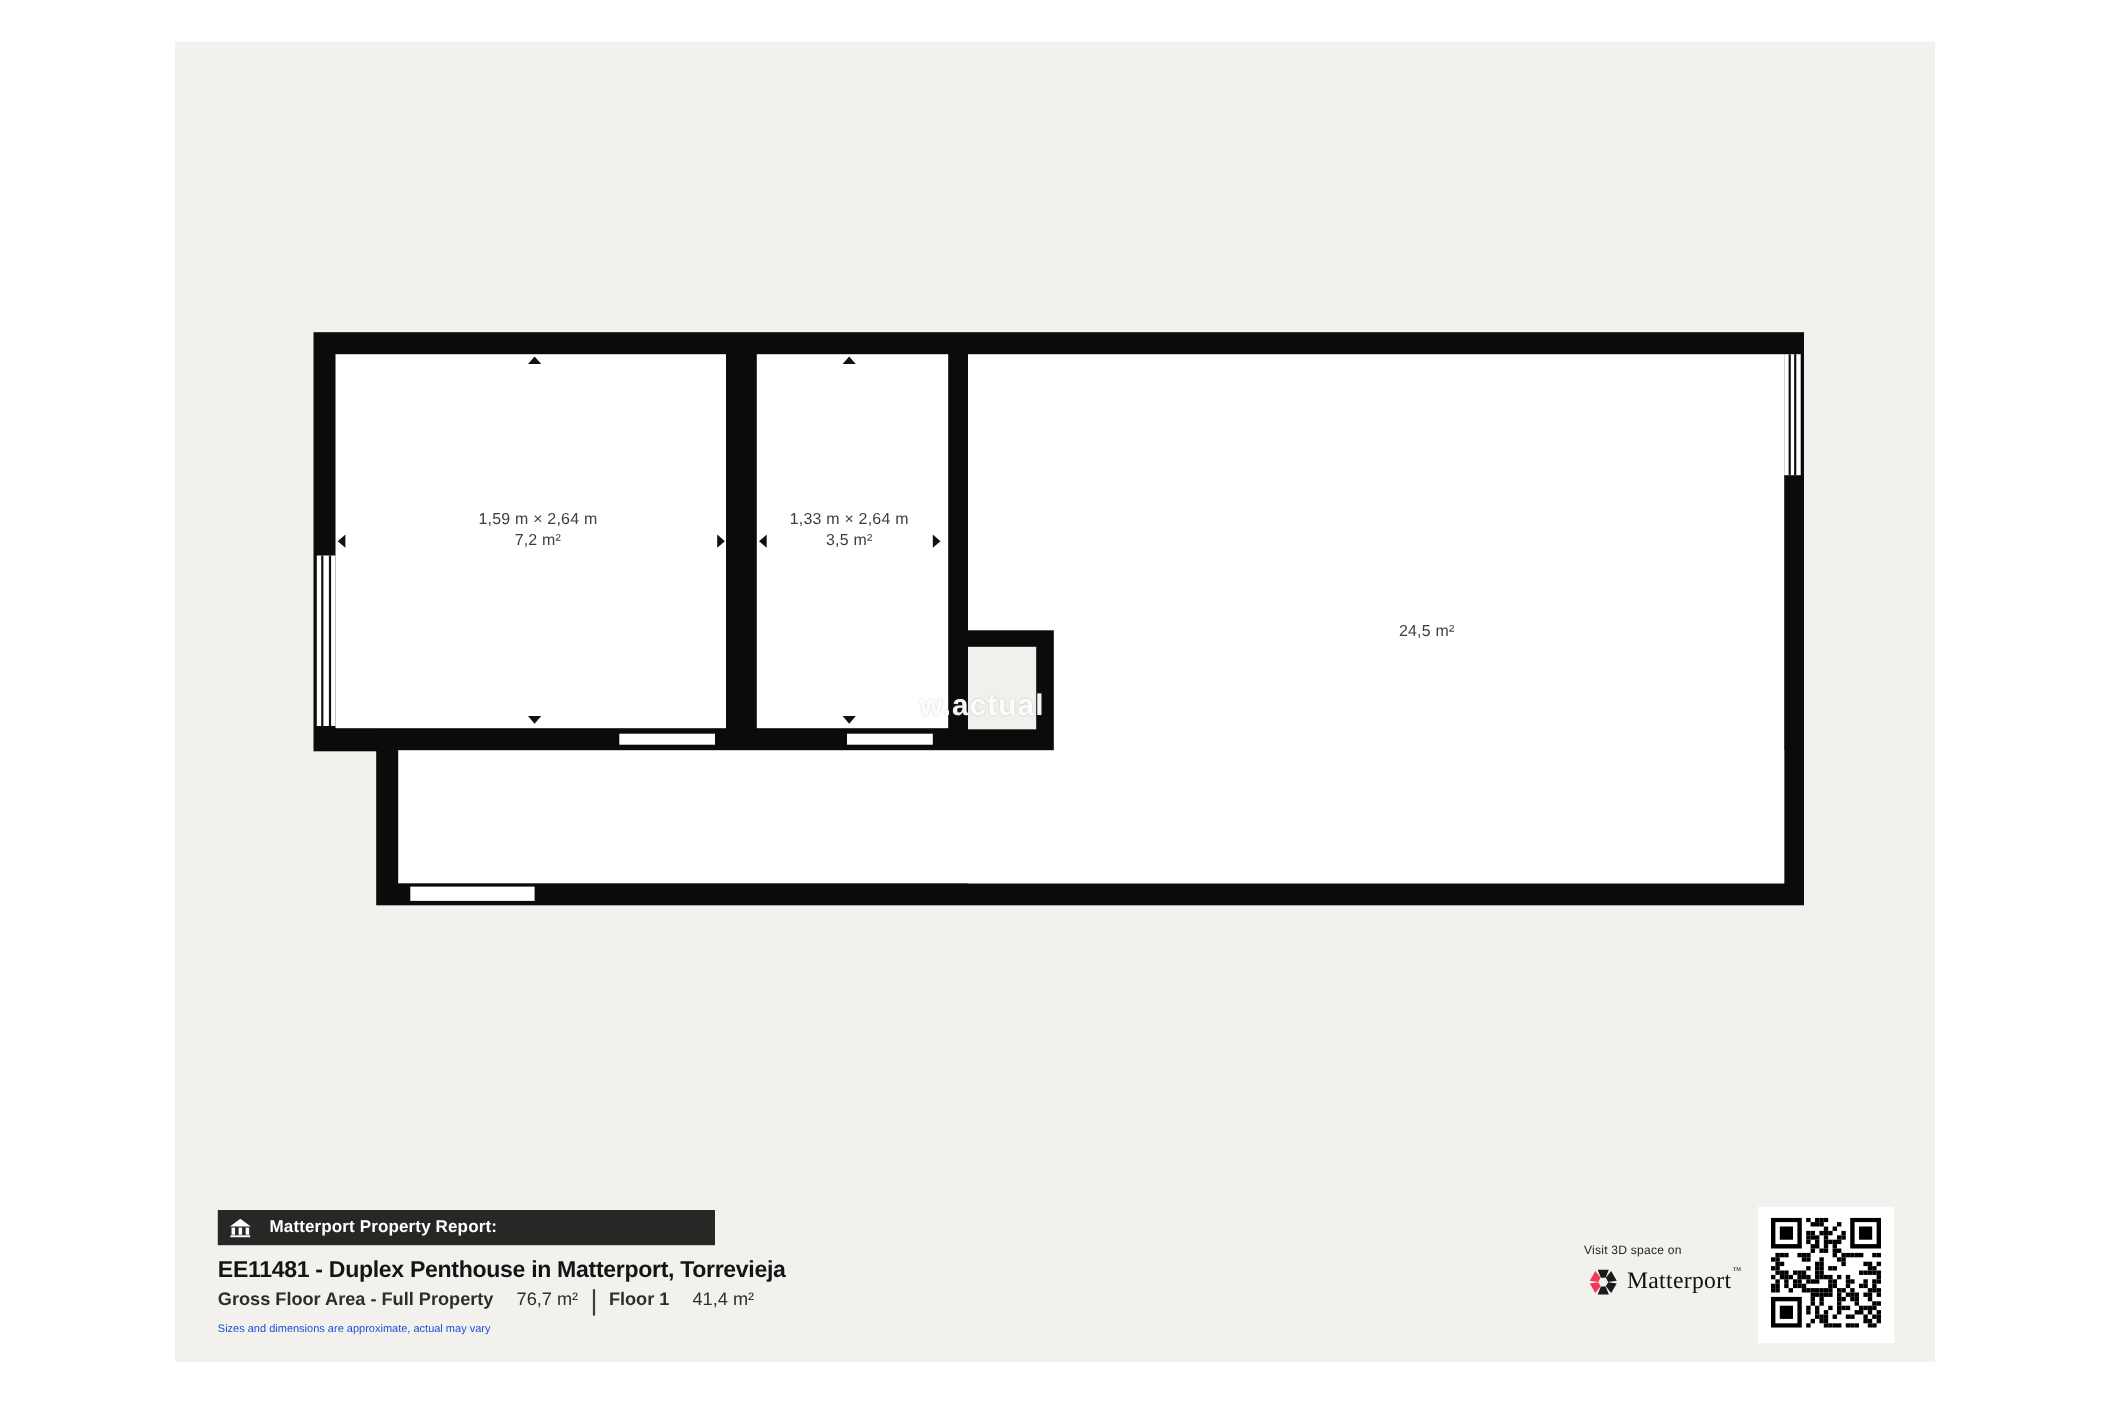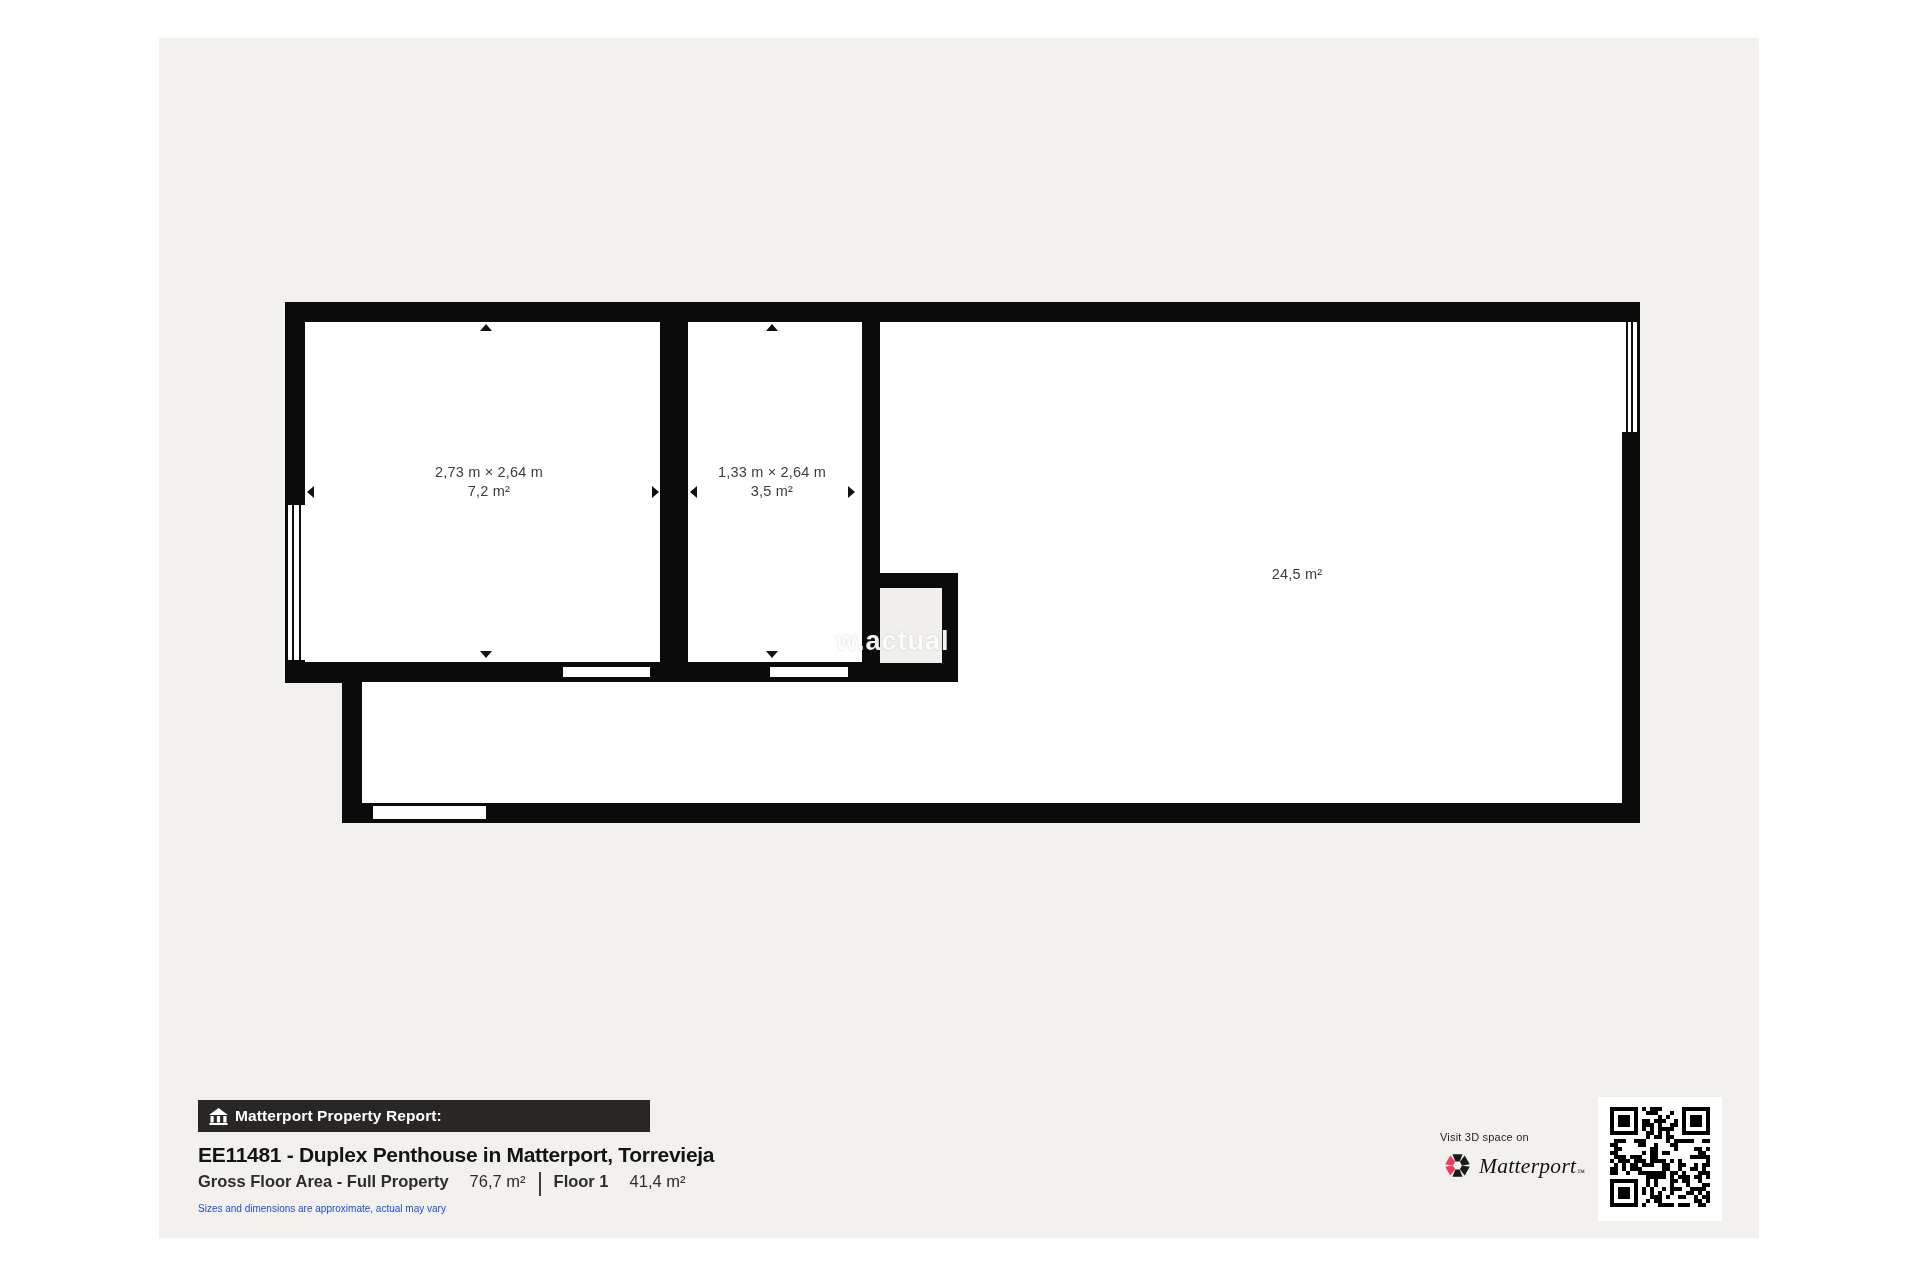--- a/index.html
+++ b/index.html
@@ -32,30 +32,30 @@
     font-size:27px;font-weight:bold;color:rgba(255,255,255,0.95);
     text-shadow:0 0 2px rgba(110,110,110,0.35);
     letter-spacing:1px;
   }
   
   .report-bar{
     left:198px;top:1100px;width:452px;height:32px;background:#282726;
     display:flex;align-items:center;
   }
   .report-bar .ic{margin-left:11px;display:block;}
-  .report-bar .lbl{margin-left:7px;color:#ffffff;font-weight:bold;font-size:15.5px;letter-spacing:0.1px;}
+  .report-bar .lbl{margin-left:17px;color:#ffffff;font-weight:bold;font-size:15.5px;letter-spacing:0.1px;}
   .prop-title{left:198px;top:1143px;font-size:21px;font-weight:bold;color:#141414;letter-spacing:-0.3px;}
   .stats{left:198px;top:1172px;display:flex;align-items:flex-start;font-size:16.5px;color:#2d2d2d;}
   .stats .b{font-weight:bold;}
   .stats .v{margin-left:21px;}
   .stats .sep{width:2px;height:24px;background:#3c3c3c;margin:0 13px;}
   .disclaimer{left:198px;top:1203px;font-size:10px;color:#1d4ed8;}
   
   .visit{left:1440px;top:1131px;font-size:11px;color:#1f1f1f;letter-spacing:0.2px;}
-  .logo-row{left:1444px;top:1152px;display:flex;align-items:flex-end;font-style:italic;}
+  .logo-row{left:1444px;top:1152px;display:flex;align-items:flex-start;}
   .wordmark{font-family:"Liberation Serif", serif;font-size:21.5px;color:#101010;margin-left:8px;letter-spacing:0.3px;}
   .tm{font-family:"Liberation Serif", serif;font-size:8px;color:#101010;vertical-align:top;position:relative;top:-2px;left:1px;}
   .qr-box{left:1598px;top:1097px;width:124px;height:124px;background:#ffffff;display:flex;align-items:center;justify-content:center;}
 </style>
 </head>
 <body>
 
 <div class="abs page"></div>
 
 <div>
@@ -87,21 +87,21 @@
   <div class="arr arr-down" style="left:480px;top:651px;"></div>
   <div class="arr arr-left" style="left:307px;top:486px;"></div>
   <div class="arr arr-right" style="left:652px;top:486px;"></div>
 
   <div class="arr arr-up" style="left:766px;top:324px;"></div>
   <div class="arr arr-down" style="left:766px;top:651px;"></div>
   <div class="arr arr-left" style="left:690px;top:486px;"></div>
   <div class="arr arr-right" style="left:848px;top:486px;"></div>
 
   <div class="room-label" style="left:389px;top:463px;width:200px;">
-    <div>2,73 m × 2,64 m</div>
+    <div>1,59 m × 2,64 m</div>
     <div>7,2 m²</div>
   </div>
   <div class="room-label" style="left:672px;top:463px;width:200px;">
     <div>1,33 m × 2,64 m</div>
     <div>3,5 m²</div>
   </div>
   <div class="room-label" style="left:1222px;top:565px;width:150px;">
     <div>24,5 m²</div>
   </div>
 

